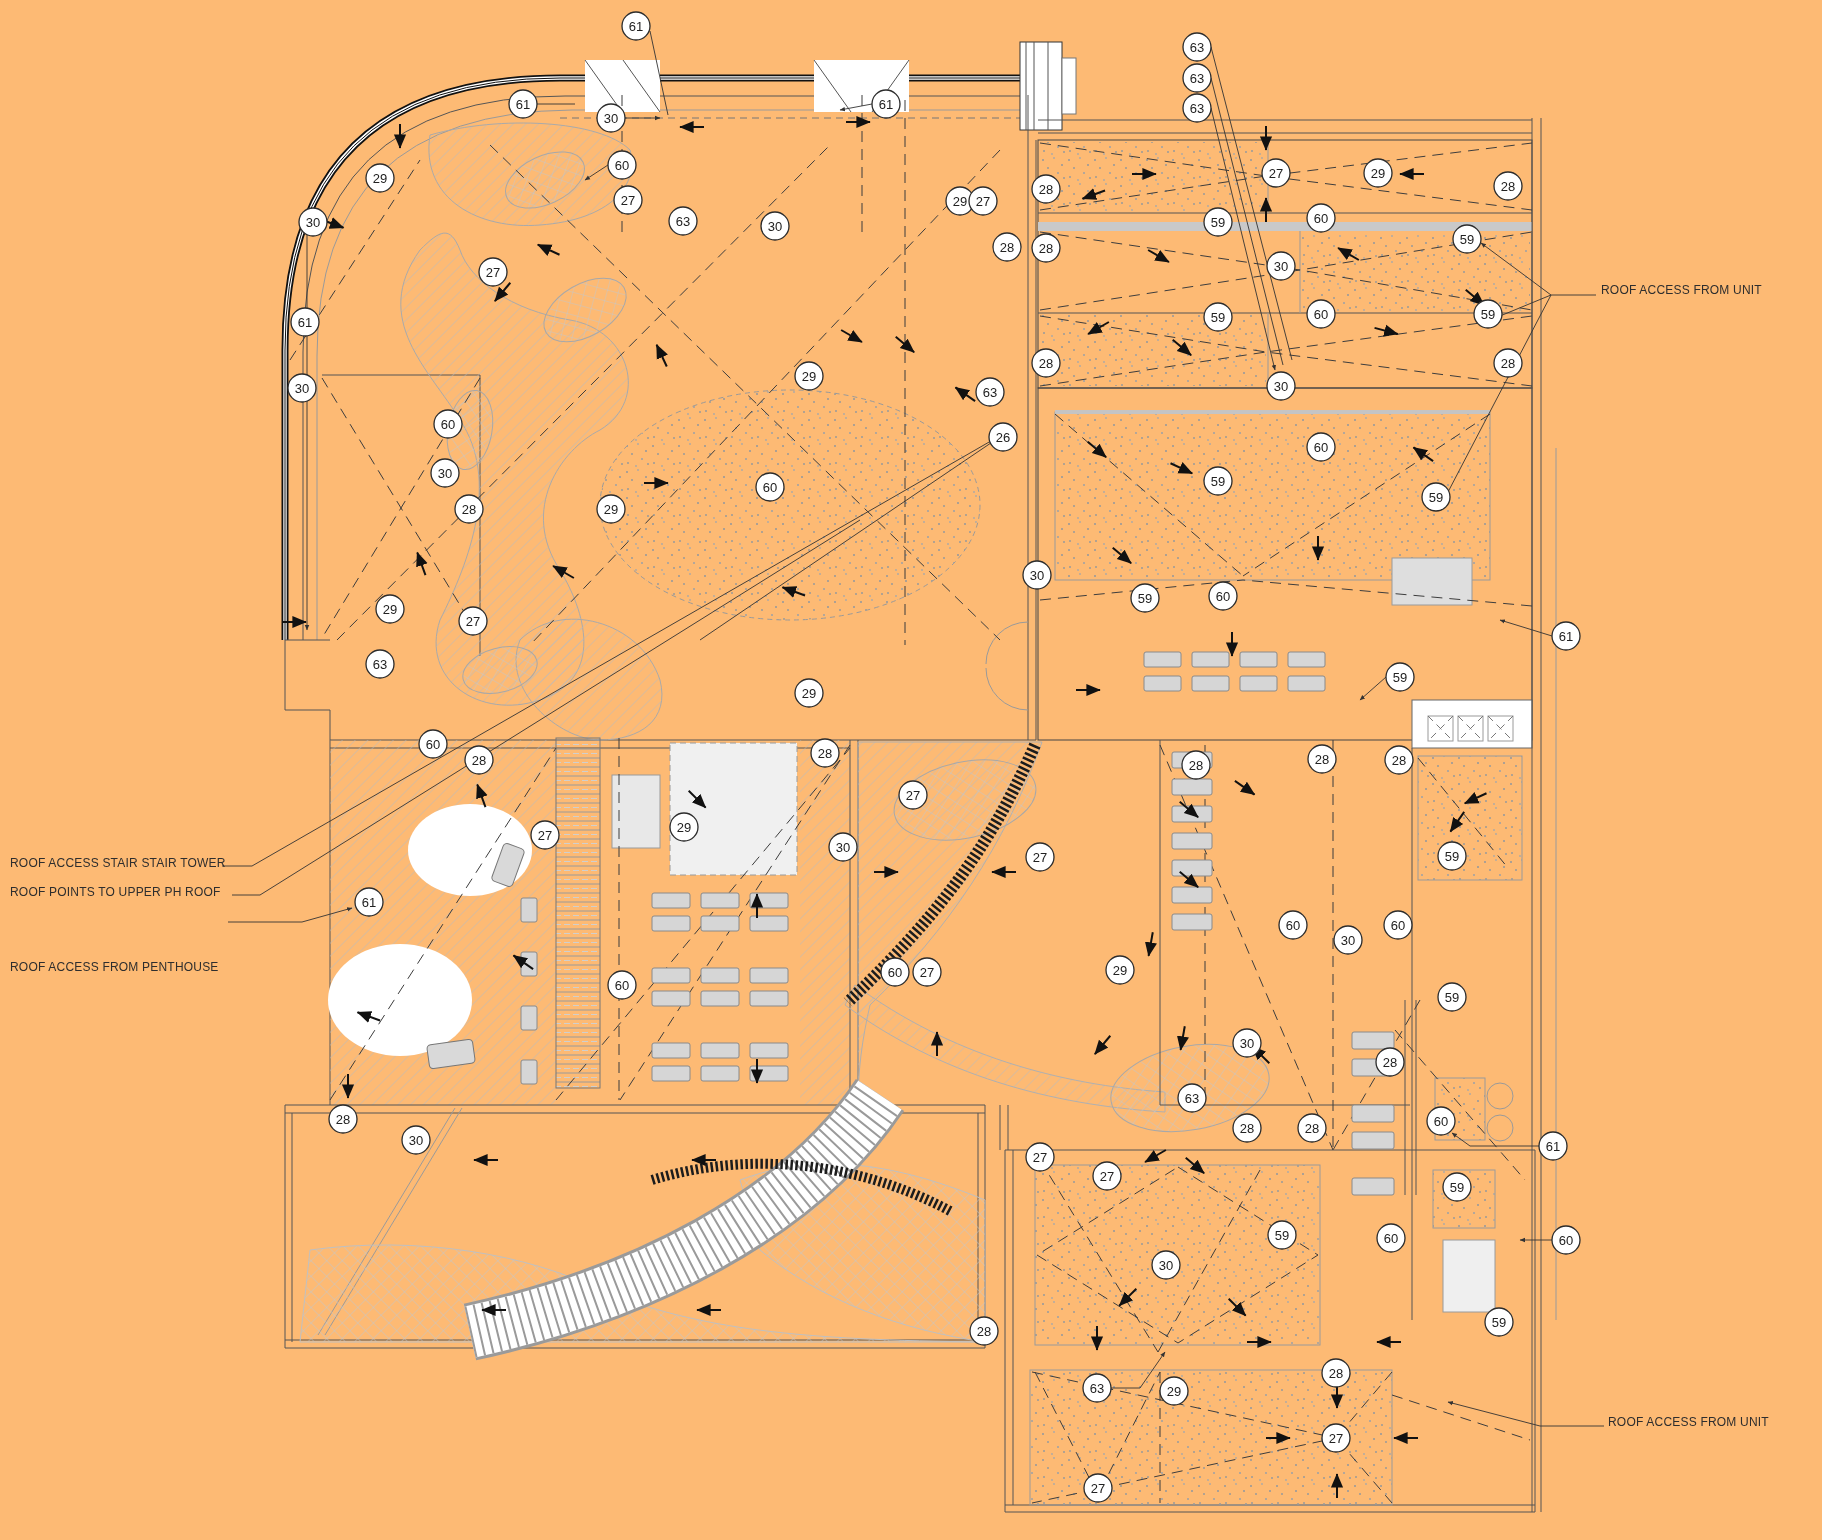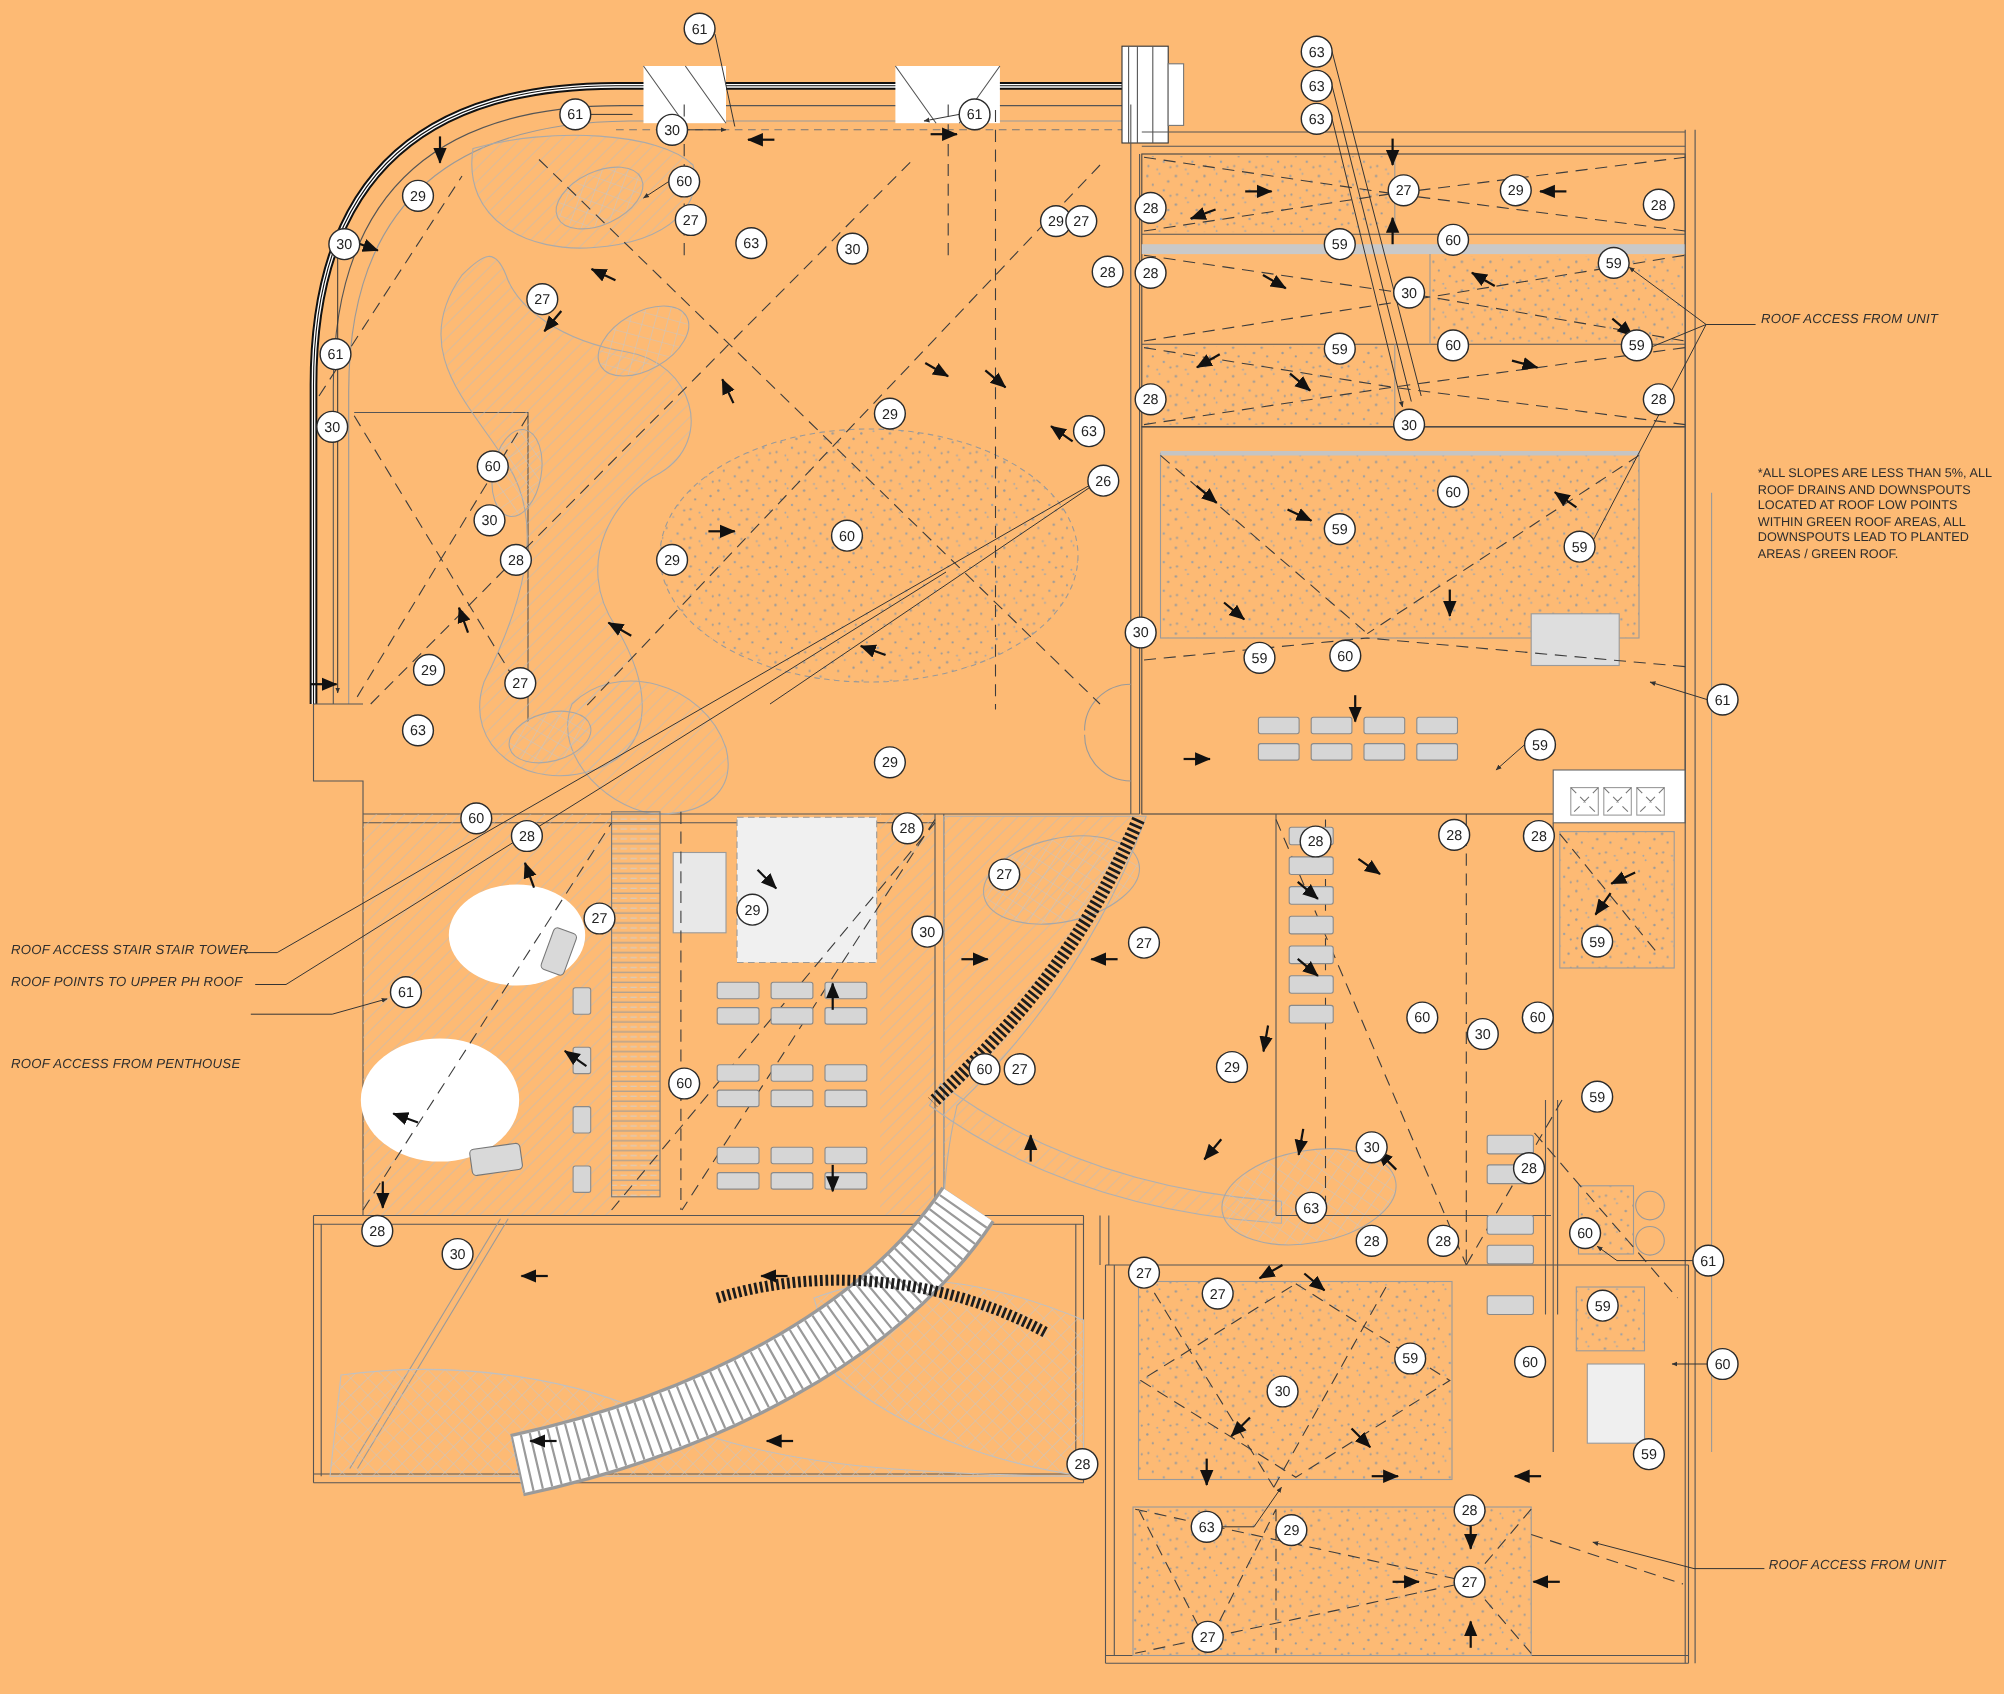--- a/index.html
+++ b/index.html
@@ -5,21 +5,21 @@
   html,body{margin:0;padding:0;background:#fff;}
   #sheet{position:relative;width:1822px;height:1540px;background:#fdba74;overflow:hidden;
          font-family:"Liberation Sans", sans-serif;}
   svg{position:absolute;left:0;top:0;}
   .thin{stroke:#555;stroke-width:1;fill:none}
   .thin2{stroke:#9a9a9a;stroke-width:1;fill:none}
   .gray3{stroke:#c4c4c4;stroke-width:4;fill:none}
   .dash{stroke:#3d3d3d;stroke-width:1;fill:none;stroke-dasharray:11 7}
   .dash2{stroke:#777;stroke-width:1;fill:none;stroke-dasharray:7 5}
   .ldr{stroke:#333;stroke-width:0.9;fill:none}
-  .lbl{position:absolute;font-size:12px;color:#2e2e2e;letter-spacing:.2px;white-space:nowrap;font-style:italic;}
+  .lbl{position:absolute;font-size:12px;color:#2e2e2e;letter-spacing:.2px;white-space:nowrap;}
   #plan-note{position:absolute;left:1598px;top:424px;width:218px;font-size:11.5px;line-height:14.5px;
         color:#2e2e2e;white-space:pre-line;}
 </style>
 </head>
 <body>
 
 <div id="sheet">
 <svg width="1822" height="1540" viewBox="0 0 1822 1540">
   <defs>
     <pattern id="hatch" width="9" height="9" patternUnits="userSpaceOnUse" patternTransform="rotate(45)">
@@ -833,19 +833,13 @@
       </g>
 </svg>
 
 <div id="labels-layer">
       <div class="lbl" style="left: 1601px; top: 283px;">ROOF ACCESS FROM UNIT</div>
       <div class="lbl" style="left: 10px; top: 856px;">ROOF ACCESS STAIR STAIR TOWER</div>
       <div class="lbl" style="left: 10px; top: 885px;">ROOF POINTS TO UPPER PH ROOF</div>
       <div class="lbl" style="left: 10px; top: 960px;">ROOF ACCESS FROM PENTHOUSE</div>
       <div class="lbl" style="left: 1608px; top: 1415px;">ROOF ACCESS FROM UNIT</div>
     </div>
-<div id="plan-note">*ALL SLOPES ARE LESS THAN 5%, ALL
-ROOF DRAINS AND DOWNSPOUTS
-LOCATED AT ROOF LOW POINTS
-WITHIN GREEN ROOF AREAS, ALL
-DOWNSPOUTS LEAD TO PLANTED
-AREAS / GREEN ROOF.</div>
 </div>
 
 </body></html>

